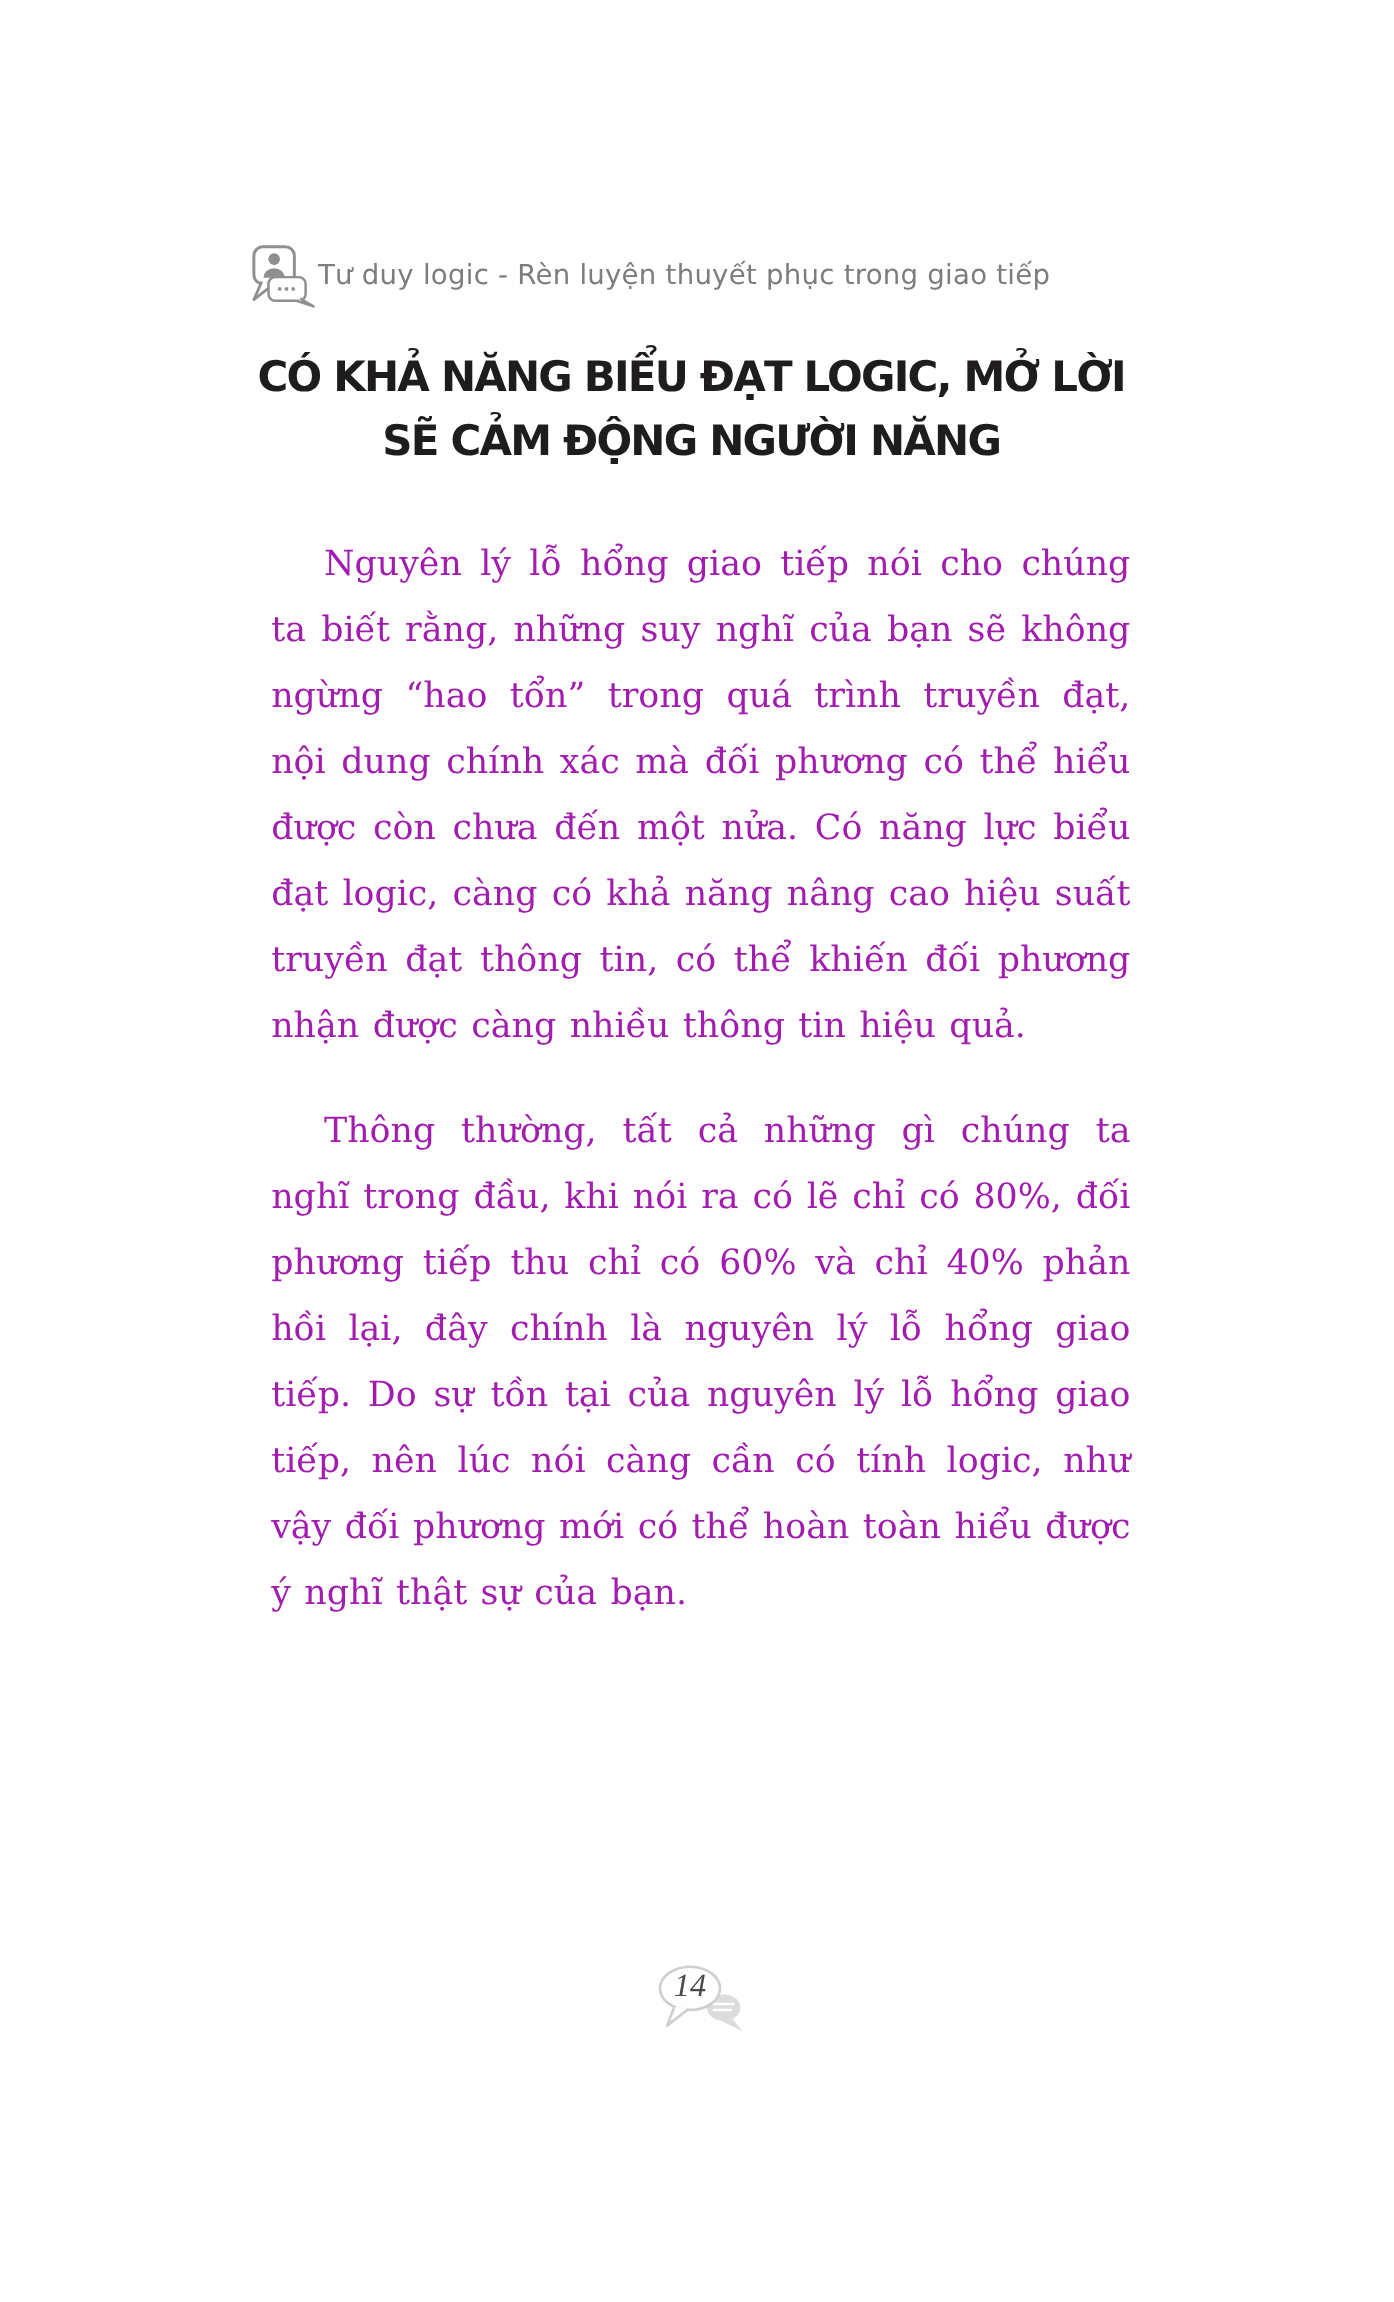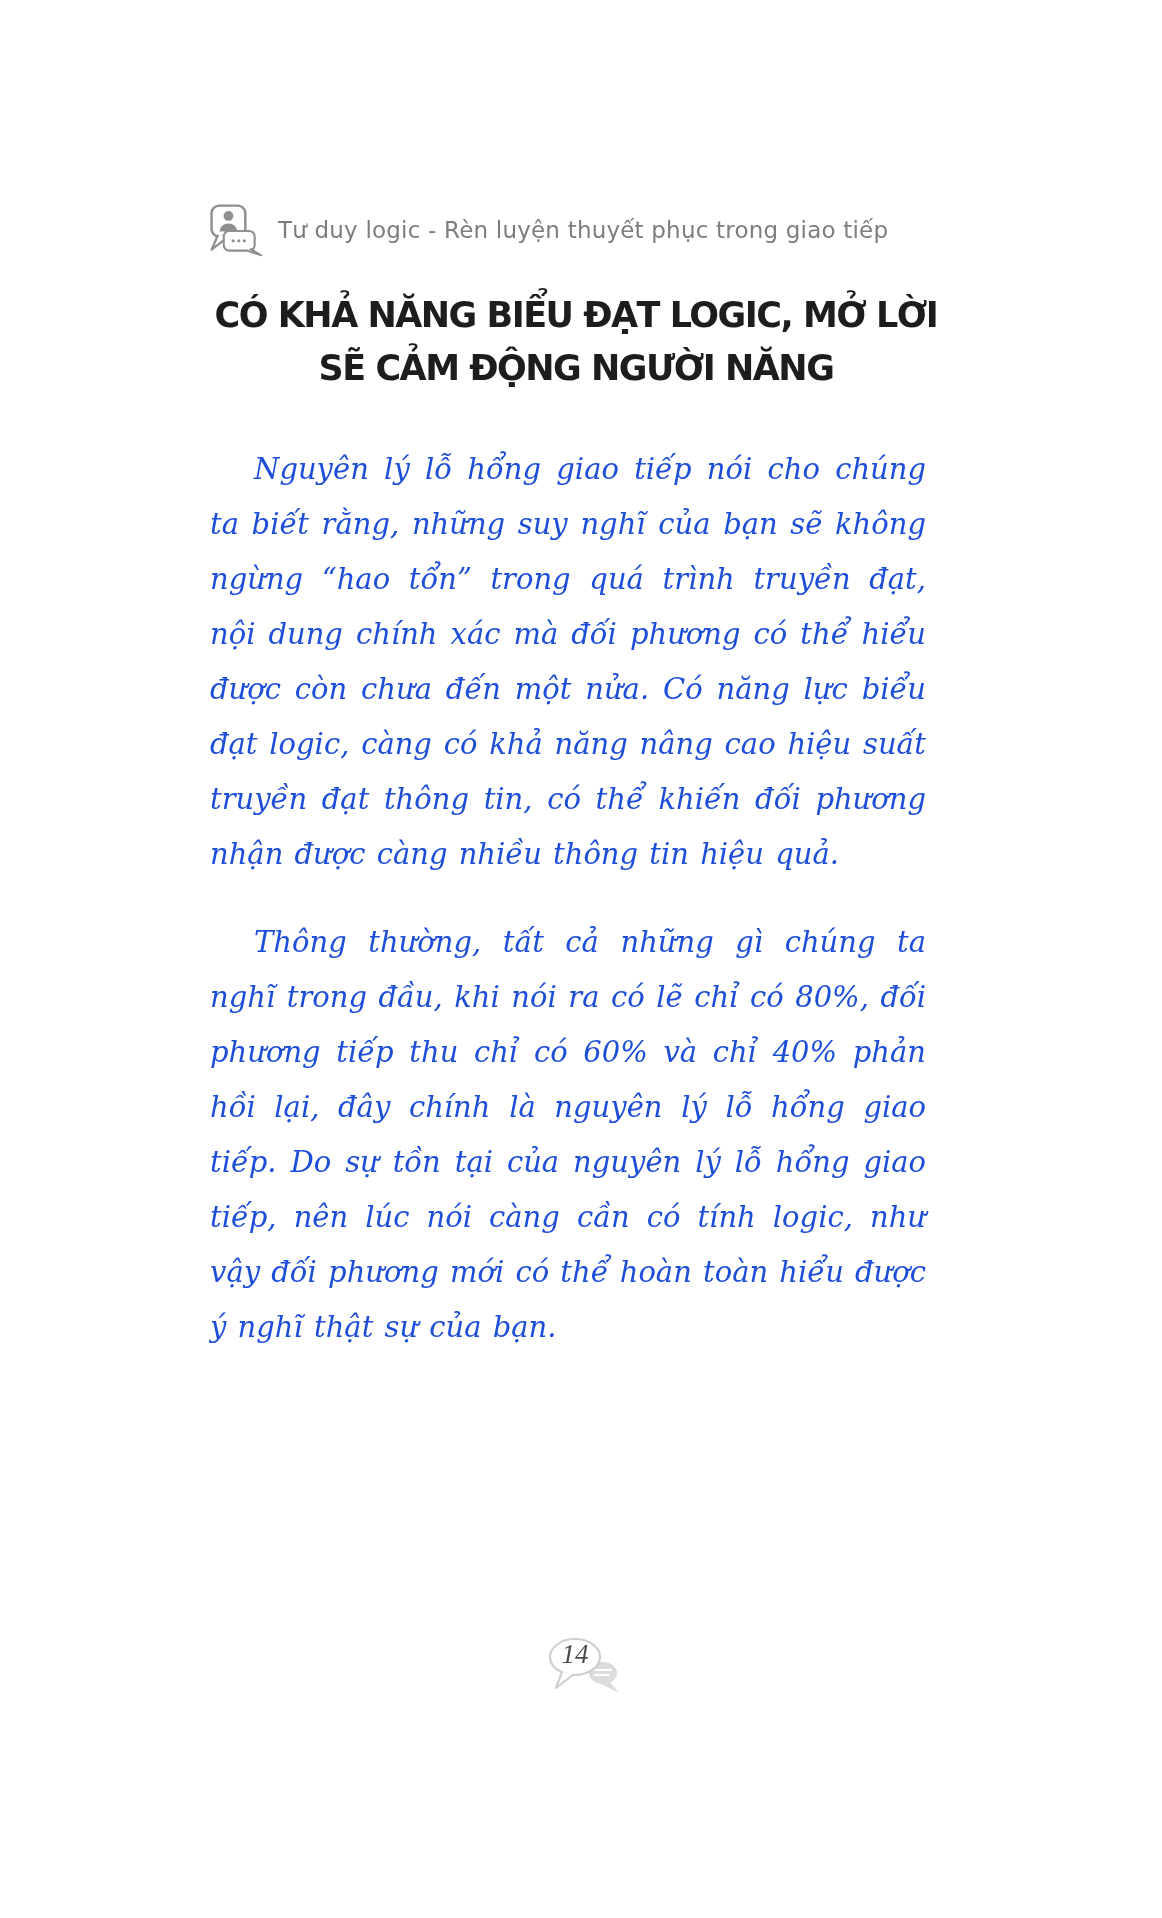--- a/index.html
+++ b/index.html
@@ -14,21 +14,20 @@
   }
 
   
   .page-header {
     position: absolute;
     left: 205px;
     top: 202px;
     height: 56px;
     display: flex;
     align-items: center;
-    gap: 13px;
   }
   .header-icon { display: inline-block; width: 60px; height: 56px; flex: 0 0 auto; }
   .header-icon svg { display: block; }
   .header-title {
     font-family: "DejaVu Sans", "Liberation Sans", sans-serif;
     font-size: 23px;
     color: #7d7d7d;
     letter-spacing: 0.2px;
     white-space: nowrap;
   }
@@ -45,25 +44,24 @@
     font-size: 35px;
     line-height: 53px;
     letter-spacing: -1.5px;
     color: #1f1c1d;
   }
   .chapter-title .line { display: block; }
 
   
   .body-text {
     position: absolute;
-    left: 210px;
+    left: 226px;
     width: 716px;
     top: 442px;
-    color: #1d4ed8;
-    font-style: italic;
+    color: #a21caf;
   }
   .body-text p {
     font-size: 29px;
     line-height: 55px;
     text-align: justify;
     text-indent: 44px;
     margin: 0 0 33px 0;
     word-spacing: 2px;
   }
   .body-text p:last-child { margin-bottom: 0; }

